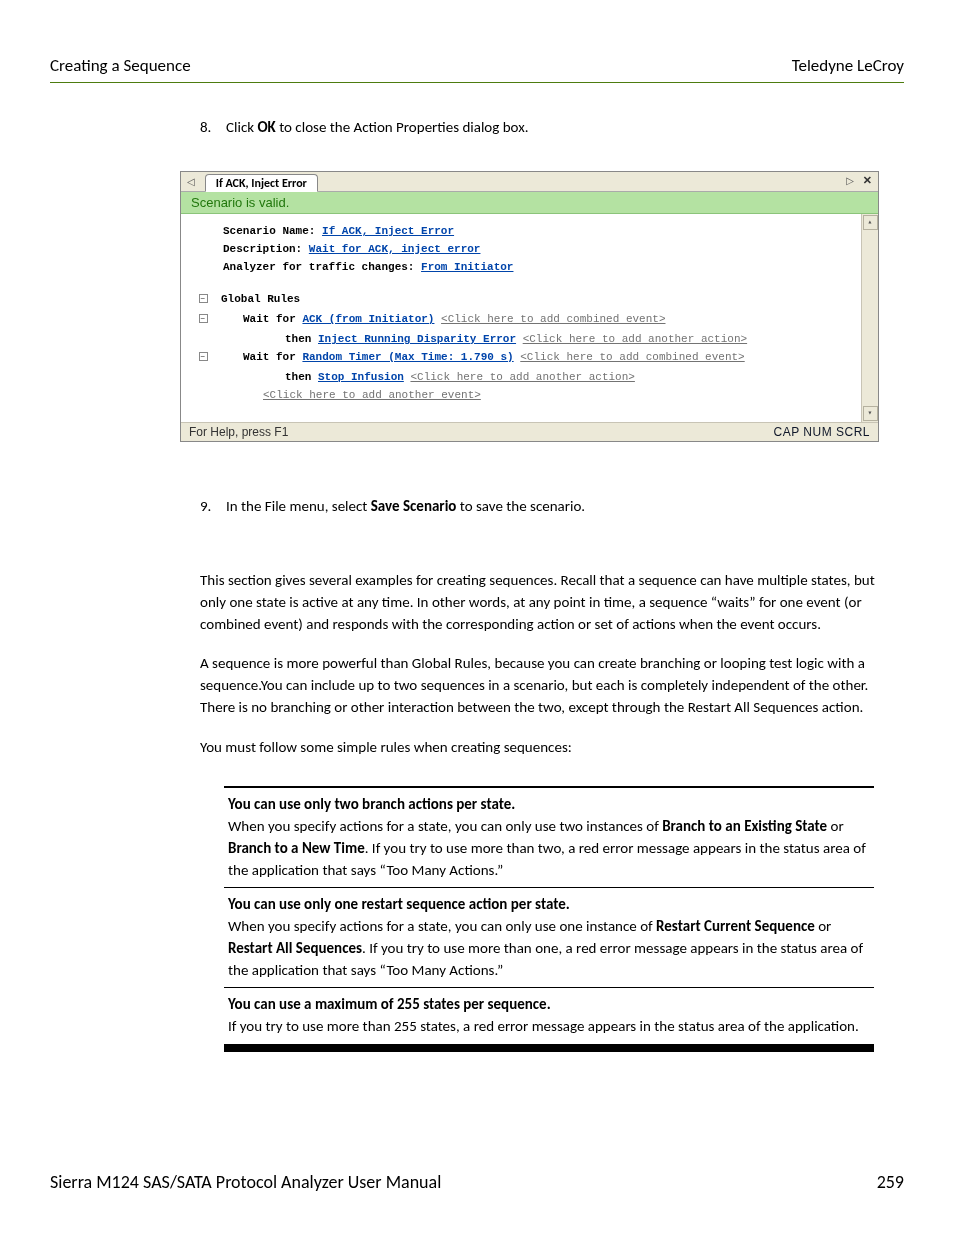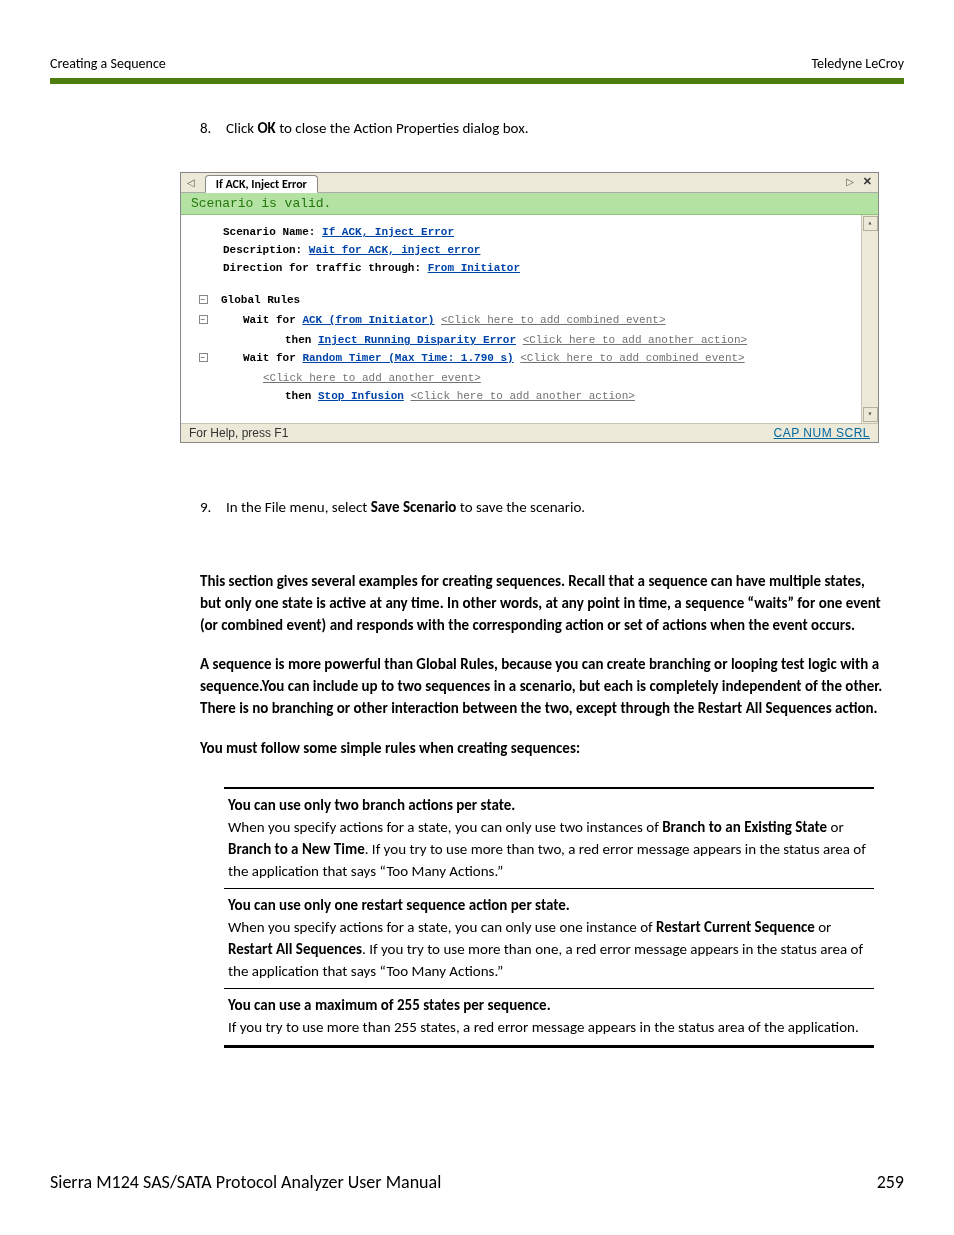--- a/index.html
+++ b/index.html
@@ -9,23 +9,23 @@
     color: #000;
     background: #fff;
     width: 954px;
     height: 1235px;
     position: relative;
     padding: 55px 50px 40px 50px;
   }
   .header-row {
     display: flex;
     justify-content: space-between;
-    font-size: 14px;
+    font-size: 17px;
     padding-bottom: 6px;
-    border-bottom: 6px solid #4d7c0f;
+    border-bottom: 1px solid #4d7c0f;
     margin-bottom: 35px;
   }
   .content {
     padding-left: 150px;
     padding-right: 20px;
   }
   .step {
     display: flex;
     margin-bottom: 25px;
   }
@@ -84,21 +84,21 @@
     padding: 1px 10px;
     font-family: Calibri, Arial, sans-serif;
     font-size: 12px;
     font-weight: bold;
     position: relative;
     top: 1px;
   }
   .ss-valid {
     background: #b4e2a2;
     color: #21770c;
-    font-family: Liberation Mono, monospace;
+    font-family: Liberation Sans, sans-serif;
     font-size: 13px;
     padding: 3px 10px;
     border-bottom: 1px solid #8bc47a;
   }
   .ss-body-wrap { display: flex; }
   .ss-body {
     flex: 1;
     background: #fff;
     padding: 8px 10px 18px 10px;
     line-height: 1.65;
@@ -145,27 +145,27 @@
   .ss-status {
     background: #ece9d8;
     border-top: 1px solid #c8c4b5;
     display: flex;
     justify-content: space-between;
     font-family: Tahoma, sans-serif;
     font-size: 12px;
     padding: 2px 8px;
     color: #333;
   }
-  .ss-status .right { color: #0369a1; letter-spacing: 0.5px; text-decoration: underline; }
-  .para { margin: 0 0 18px 150px; padding-right: 20px; line-height: 1.45; font-weight: bold; }
+  .ss-status .right { color: #0f172a; letter-spacing: 0.5px; }
+  .para { margin: 0 0 18px 150px; padding-right: 20px; line-height: 1.45; }
   .rules-table {
     margin-left: 174px;
     margin-right: 30px;
     border-top: 2px solid #000;
-    border-bottom: 3px solid #000000;
+    border-bottom: 8px solid #000000;
   }
   .rules-table .cell {
     border-bottom: 1px solid #000;
     padding: 6px 4px;
     line-height: 1.45;
   }
   .rules-table .cell:last-child { border-bottom: none; }
   .footer-row {
     position: absolute;
     bottom: 42px;
@@ -204,21 +204,21 @@
   <div class="ss-body-wrap">
     <div class="ss-body">
       <div class="indent1">
         <div class="mono">
           <span>Scenario Name: </span><span class="link">If ACK, Inject Error</span>
         </div>
         <div class="mono">
           <span>Description: </span><span class="link">Wait for ACK, inject error</span>
         </div>
         <div class="mono">
-          <span>Direction for traffic through: </span><span class="link">From Initiator</span>
+          <span>Analyzer for traffic changes: </span><span class="link">From Initiator</span>
         </div>
       </div>
       <div style="height:14px"></div>
 
       <div class="tree-row">
         <div class="tree-gutter"><span class="tree-box">−</span></div>
         <div class="mono">Global Rules</div>
       </div>
 
       <div class="tree-row">
@@ -235,29 +235,29 @@
       </div>
 
       <div class="tree-row">
         <div class="tree-gutter"><span class="tree-box">−</span></div>
         <div class="indent2 mono">
           <span>Wait for </span><span class="link">Random Timer (Max Time: 1.790 s)</span> <span class="hint">&lt;Click here to add combined event&gt;</span>
         </div>
       </div>
       <div class="tree-row">
         <div class="tree-gutter2"></div>
+        <div class="indent2 mono" style="padding-left:44px;">
+          <span>then </span><span class="link">Stop Infusion</span> <span class="hint">&lt;Click here to add another action&gt;</span>
+        </div>
+      </div>
+
+      <div class="tree-row">
+        <div class="tree-gutter2"></div>
         <div class="indent2 mono">
           <span class="hint">&lt;Click here to add another event&gt;</span>
-        </div>
-      </div>
-
-      <div class="tree-row">
-        <div class="tree-gutter2"></div>
-        <div class="indent2 mono" style="padding-left:44px;">
-          <span>then </span><span class="link">Stop Infusion</span> <span class="hint">&lt;Click here to add another action&gt;</span>
         </div>
       </div>
     </div>
     <div class="ss-scroll">
       <div class="arrow">▴</div>
       <div class="arrow">▾</div>
     </div>
   </div>
   <div class="ss-status">
     <span>For Help, press F1</span>

